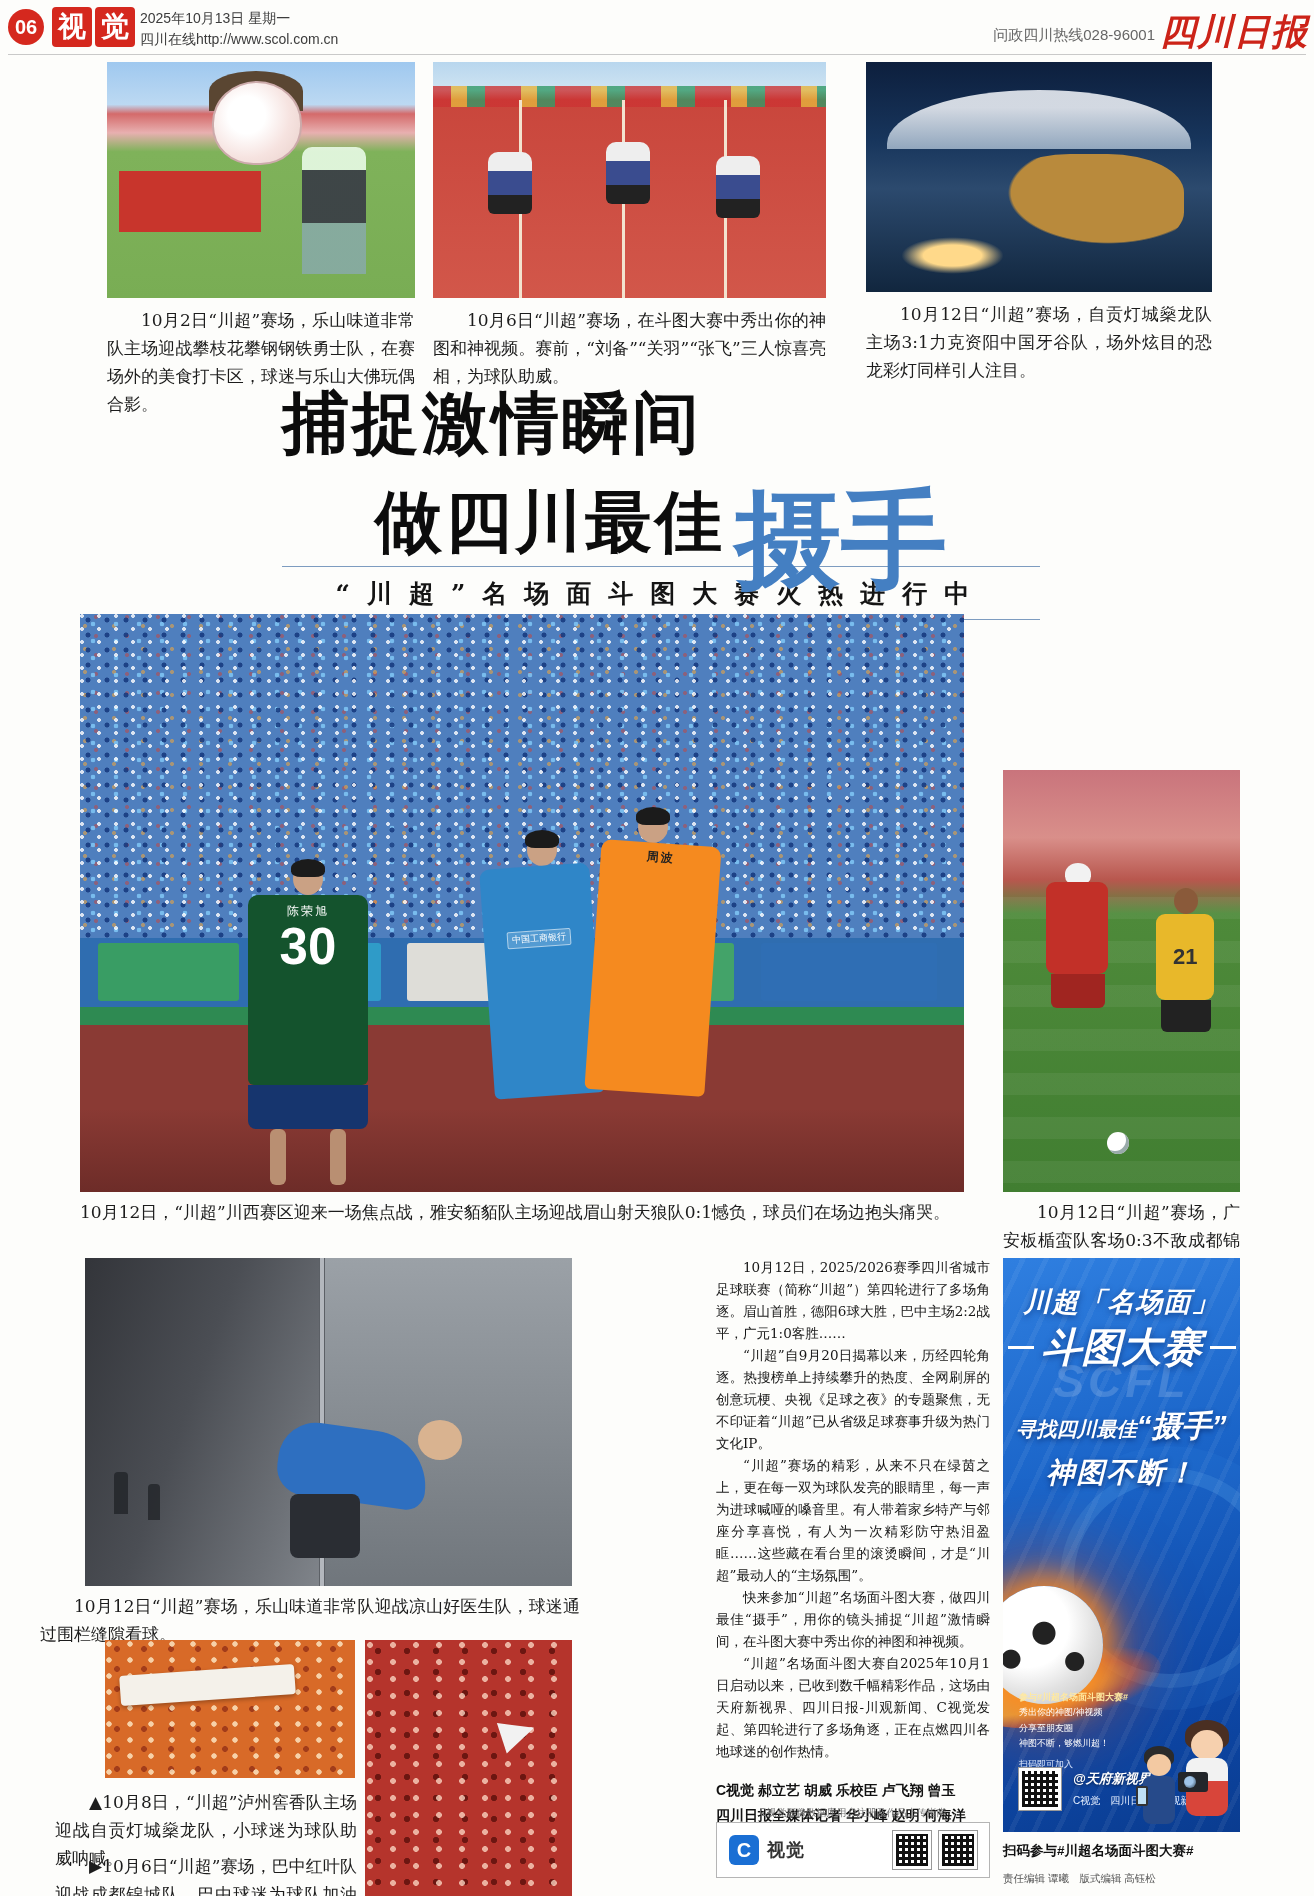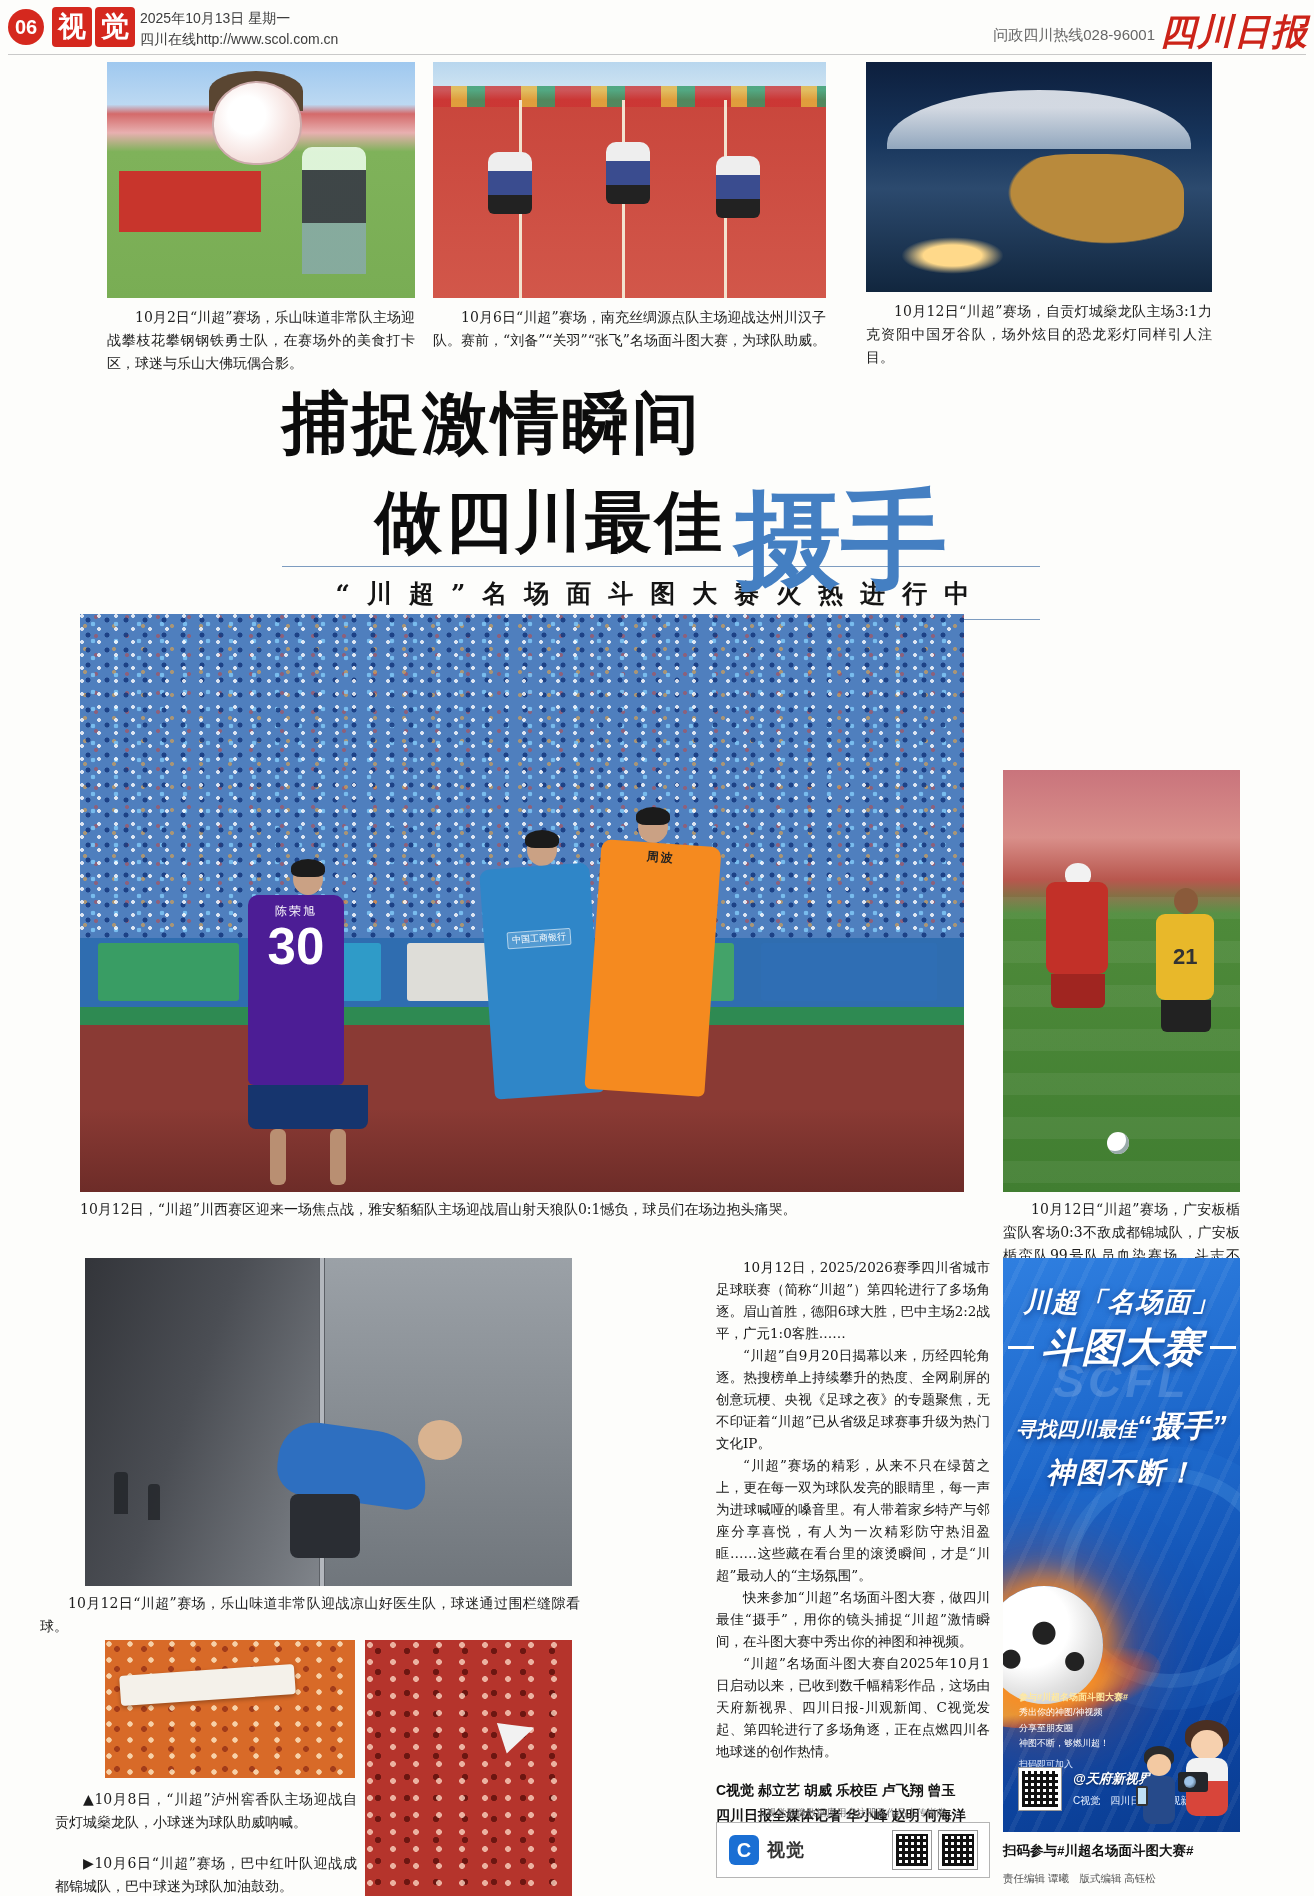--- a/index.html
+++ b/index.html
@@ -15,21 +15,21 @@
   .section .ch { width:40px; height:40px; background:#d5281e; color:#fff; font-size:28px; font-weight:bold;
                  display:flex; align-items:center; justify-content:center; border-radius:4px;
                  font-family:"DejaVu Serif",serif; }
   .dateblock { position:absolute; left:140px; top:8px; color:#3c3c3c; font-size:14px; line-height:1.5; }
   .hotline { position:absolute; left:855px; top:26px; width:300px; text-align:right; color:#666; font-size:15px; }
   .masthead { position:absolute; left:1160px; top:8px; width:150px; color:#cc2318; font-size:36px; font-weight:900;
               font-style:italic; font-family:"DejaVu Serif",serif; letter-spacing:1px; white-space:nowrap; }
 
   
   .photo { position:absolute; overflow:hidden; background:#b9b9b9; }
-  .cap { position:absolute; font-family:"DejaVu Serif",serif; font-size:14px; color:#1c1c1c;
+  .cap { position:absolute; font-family:"DejaVu Serif",serif; font-size:17px; color:#1c1c1c;
          line-height:1.65; text-align:justify; text-indent:2em; }
 
   
   .ph-mascot { background:linear-gradient(180deg,#9fc8ef 0%,#bcd9f2 18%,#d46a6a 22%,#e8b0b0 30%,#7fb25a 38%,#79ad54 100%); }
   .ph-mascot .mascot-head { position:absolute; left:34%; top:8%; width:90px; height:84px; border-radius:50% 50% 46% 46%;
         background:radial-gradient(circle at 38% 40%,#fff 0 26%,#f6e3e0 60%,#e8cfc9 100%); border:2px solid #caa; }
   .ph-mascot .mascot-hair { position:absolute; left:33%; top:4%; width:94px; height:40px; border-radius:50% 50% 0 0; background:#5a4632; }
   .ph-mascot .booth { position:absolute; left:4%; bottom:28%; width:46%; height:26%; background:#c8352c; }
   .ph-mascot .fans { position:absolute; right:16%; bottom:10%; width:64px; height:54%;
         background:linear-gradient(180deg,#efe 0 18%,#334 18% 60%,#8aa 60% 100%); border-radius:10px 10px 0 0; opacity:.85; }
@@ -240,21 +240,21 @@
     <div class="moto" style="left:44%; top:34%;"></div>
     <div class="moto" style="left:72%; top:40%;"></div>
   </div>
   <div class="photo ph-dino" style="left:866px; top:62px; width:346px; height:230px;">
     <div class="roof"></div>
     <div class="dino"></div>
     <div class="glow"></div>
   </div>
 
   <div class="cap" style="left:107px; top:306px; width:308px;">10月2日“川超”赛场，乐山味道非常队主场迎战攀枝花攀钢钢铁勇士队，在赛场外的美食打卡区，球迷与乐山大佛玩偶合影。</div>
-  <div class="cap" style="left:433px; top:306px; width:393px;">10月6日“川超”赛场，南充丝绸源点队主场迎战达州川汉子队。赛前，“刘备”“关羽”“张飞”名场面斗图大赛，为球队助威。</div>
+  <div class="cap" style="left:433px; top:306px; width:393px;">10月6日“川超”赛场，在斗图大赛中秀出你的神图和神视频。赛前，“刘备”“关羽”“张飞”三人惊喜亮相，为球队助威。</div>
   <div class="cap" style="left:866px; top:300px; width:346px;">10月12日“川超”赛场，自贡灯城燊龙队主场3:1力克资阳中国牙谷队，场外炫目的恐龙彩灯同样引人注目。</div>
 
   <div class="headline">
     <div class="hl1">捕捉激情瞬间</div>
     <div class="hl2">
       <span class="hl2-pre">做四川最佳</span>
       <span class="hl2-hi">摄手</span>
     </div>
   </div>
   <div class="subbar">
@@ -267,21 +267,21 @@
       <div class="b" style="left:2%; width:16%; background:#3aa060;"></div>
       <div class="b" style="left:20%; width:14%; background:#2f9ec9;"></div>
       <div class="b" style="left:37%; width:20%; background:#e8e4da;"></div>
       <div class="b" style="left:60%; width:14%; background:#44a665;"></div>
       <div class="b" style="left:77%; width:20%; background:#2f6fb4;"></div>
     </div>
     <div class="trackarea"></div>
 
     <div class="player" style="left:19%; top:43%; width:120px;">
       <div class="p-head"></div>
-      <div class="p-torso" style="width:96px; height:190px; background:#4c1d95;">
+      <div class="p-torso" style="width:120px; height:190px; background:#14532d;">
         <div class="jersey-name">陈荣旭</div>
         <div class="jersey-num">30</div>
       </div>
       <div class="p-shorts" style="width:120px;"></div>
       <div class="p-legs">
           <i></i>
           <i></i>
         </div>
     </div>
 

